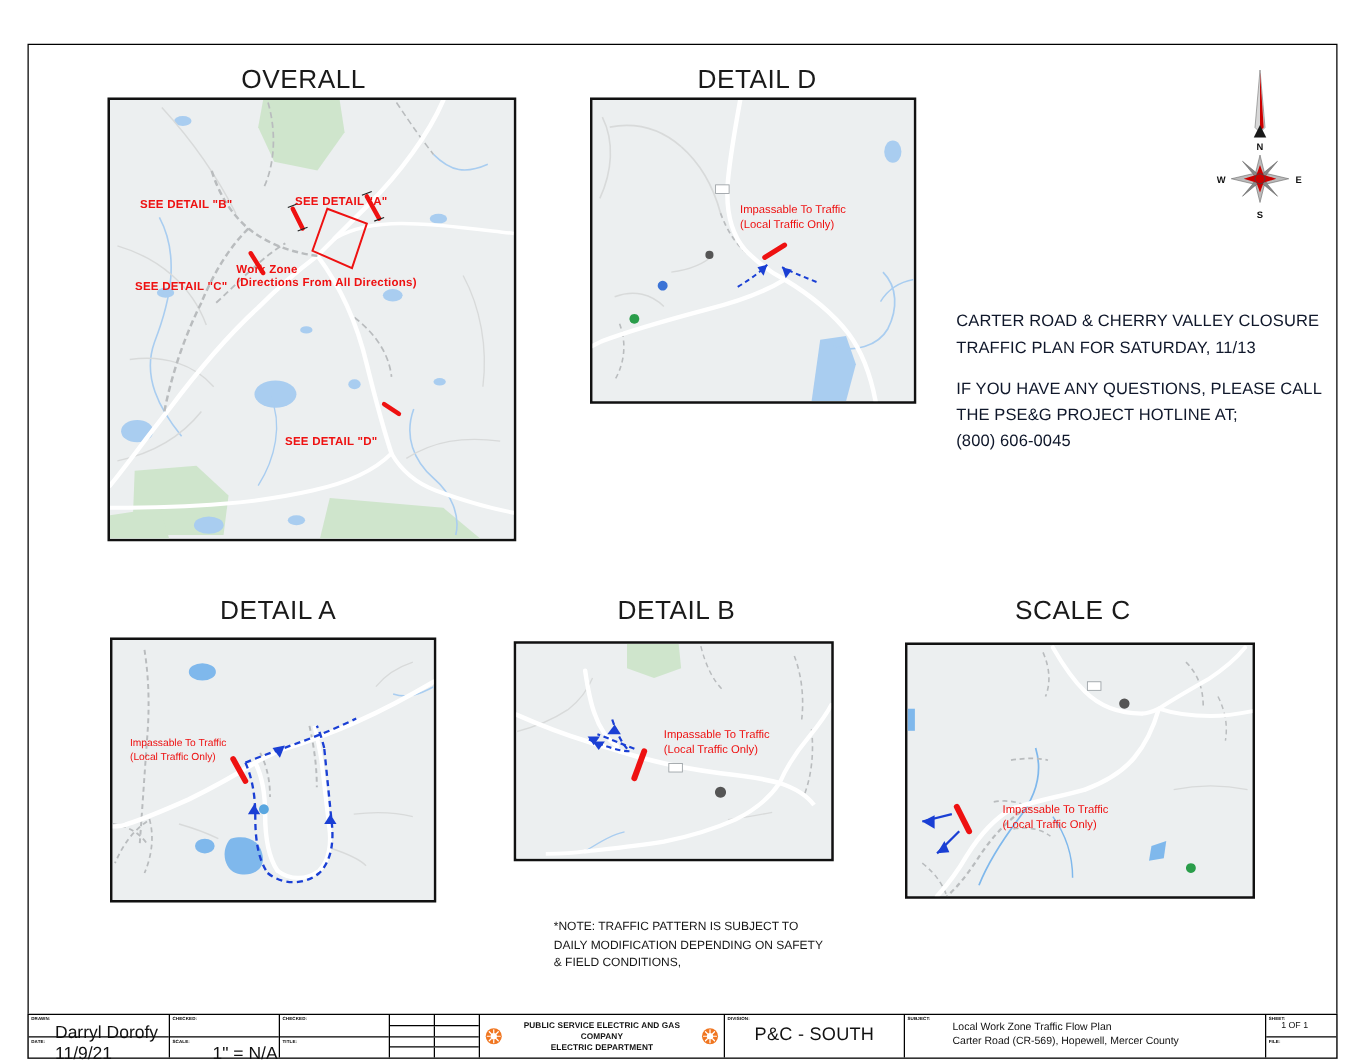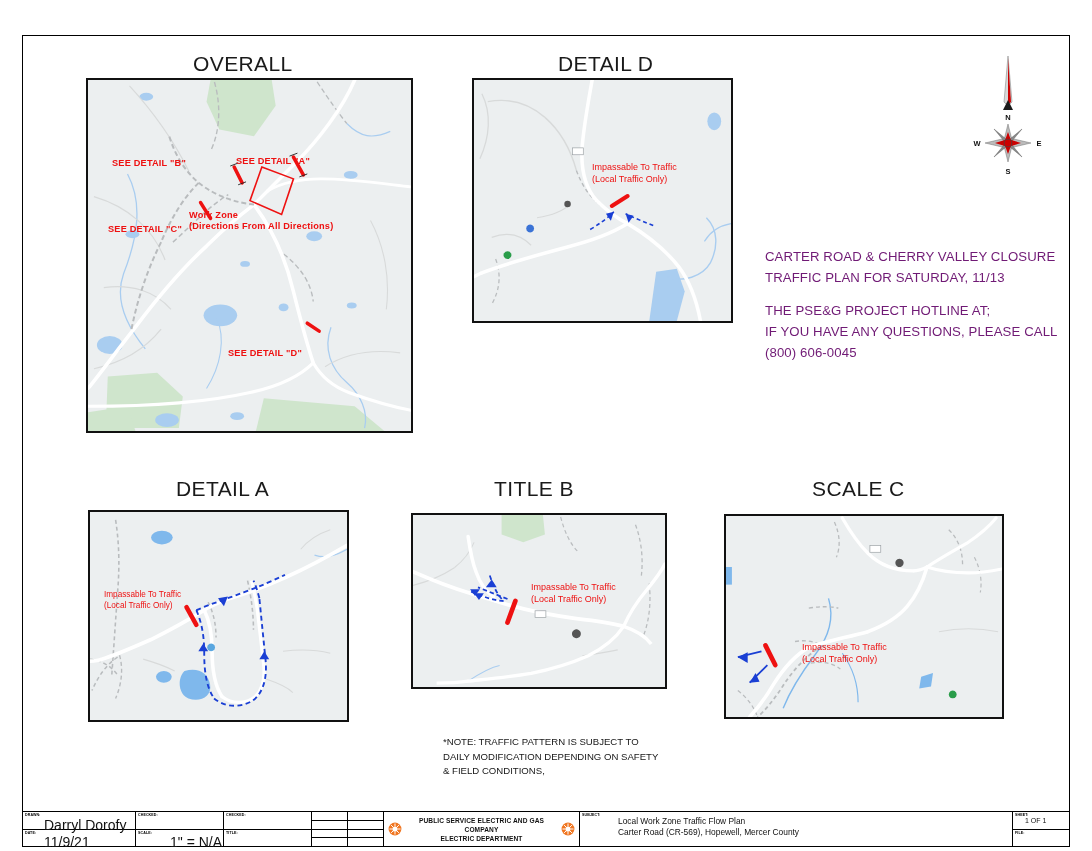--- a/index.html
+++ b/index.html
@@ -70,21 +70,21 @@
   }
 
   
   #info-block {
     position: absolute;
     left: 765px;
     top: 230px;
     width: 300px;
     font-size: 13.2px;
     line-height: 21px;
-    color: #701a75;
+    color: #0f172a;
     letter-spacing: .1px;
   }
   #info-block .blankline { height: 12px; }
 
   
   #traffic-note {
     position: absolute;
     left: 443px;
     top: 719px;
     width: 250px;
@@ -209,21 +209,21 @@
 </head>
 <body>
 
 <div id="sheet">
 
   <div class="border-frame"></div>
 
   <div class="panel-title" style="left:193px; top:36px;">OVERALL</div>
   <div class="panel-title" style="left:558px; top:36px;text-align:right;">DETAIL D</div>
   <div class="panel-title" style="left:176px; top:461px;">DETAIL A</div>
-  <div class="panel-title" style="left:494px; top:461px;">TITLE B</div>
+  <div class="panel-title" style="left:494px; top:461px;">DETAIL B</div>
   <div class="panel-title" style="left:812px; top:461px;">SCALE C</div>
 
   <div class="map-panel" id="panel-overall" style="left:86px; top:62px; width:327px; height:355px;">
     <svg class="map-canvas" viewBox="0 0 327 355" preserveAspectRatio="none">
       <rect x="0" y="0" width="327" height="355" fill="#eceff0"></rect>
 
       <path d="M124,0 L186,0 L190,26 L168,57 L133,50 L120,22 Z" fill="#cfe5cc"></path>
       <path d="M20,300 L70,296 L96,320 L92,352 L18,352 Z" fill="#cfe5cc"></path>
       <path d="M178,322 L270,330 L300,355 L170,355 Z" fill="#cfe5cc"></path>
       <path d="M0,336 L40,330 L48,355 L0,355 Z" fill="#cfe5cc"></path>
@@ -502,22 +502,22 @@
       <text x="14" y="92" font-family="Liberation Sans, sans-serif" font-size="7.5" font-weight="bold" text-anchor="middle" fill="#111">W</text>
       <text x="76" y="92" font-family="Liberation Sans, sans-serif" font-size="7.5" font-weight="bold" text-anchor="middle" fill="#111">E</text>
       <text x="45" y="120" font-family="Liberation Sans, sans-serif" font-size="7.5" font-weight="bold" text-anchor="middle" fill="#111">S</text>
     </svg>
   </div>
 
   <div id="info-block">
     <div>CARTER ROAD &amp; CHERRY VALLEY CLOSURE</div>
     <div>TRAFFIC PLAN FOR SATURDAY, 11/13</div>
     <div class="blankline"></div>
+    <div>IF YOU HAVE ANY QUESTIONS, PLEASE CALL</div>
     <div>THE PSE&amp;G PROJECT HOTLINE AT;</div>
-    <div>IF YOU HAVE ANY QUESTIONS, PLEASE CALL</div>
     <div>(800) 606-0045</div>
   </div>
 
   <div id="traffic-note">*NOTE: TRAFFIC PATTERN IS SUBJECT TO
 DAILY MODIFICATION DEPENDING ON SAFETY
 &amp; FIELD CONDITIONS,</div>
 
   <div id="title-block">
 
     <div class="cell" style="width:113px;">
@@ -610,20 +610,24 @@
               <line x1="17" y1="12" x2="20.8" y2="12"></line>
             <line x1="5.8" y1="5.8" x2="8.5" y2="8.5"></line>
               <line x1="15.5" y1="15.5" x2="18.2" y2="18.2"></line>
             <line x1="18.2" y1="5.8" x2="15.5" y2="8.5"></line>
               <line x1="8.5" y1="15.5" x2="5.8" y2="18.2"></line>
           </g>
         </g>
       </svg>
     </div>
 
+    <div class="cell" id="division-cell" style="width:144px;">
+      <span class="tb-lab">DIVISION:</span>
+      <div class="div-val">P&amp;C - SOUTH</div>
+    </div>
 
     <div class="cell" id="subject-cell" style="flex:1 1 auto;">
       <span class="tb-lab">SUBJECT:</span>
       <div class="subj-val">Local Work Zone Traffic Flow Plan
 Carter Road (CR-569), Hopewell, Mercer County</div>
     </div>
 
     <div class="cell" style="width:56px;">
       <div class="tb-stack">
         <div class="tb-row">

